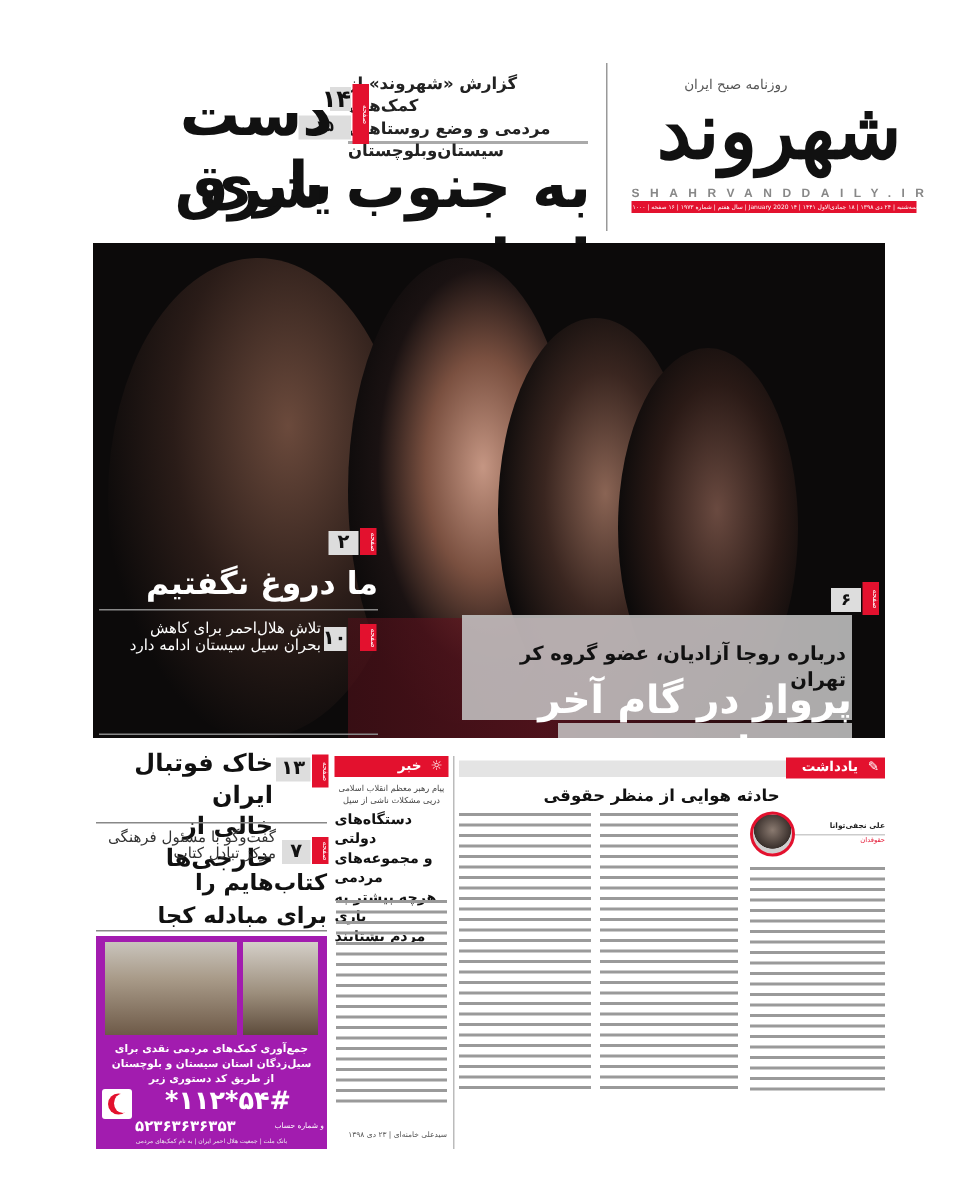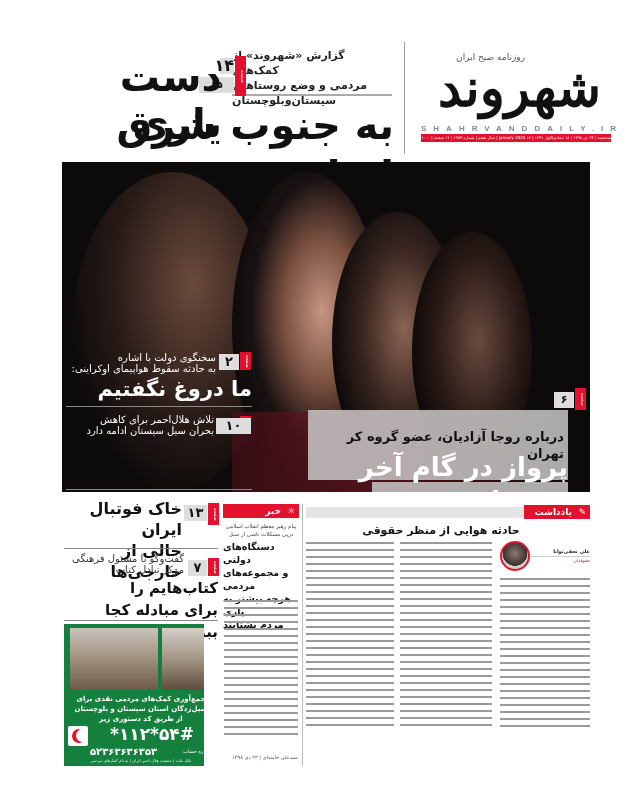--- a/index.html
+++ b/index.html
@@ -22,21 +22,21 @@
 .photo{left:62px;top:162px;width:528px;height:330px;background:#0c0a0a;overflow:hidden}
 .face{position:absolute;border-radius:50%}
 .ov{position:absolute;color:#fff;text-align:right}
 .sub6{background:rgba(200,200,200,.85);color:#111;font-size:13px;font-weight:bold;padding:18px 4px;line-height:17px;display:inline-block}
 .rule{position:absolute;height:1px;background:#888}
 
 .hr{position:absolute;height:1px;background:#888}
 .colhead{position:absolute;height:14px;background:#e3112e;color:#fff;font-size:9px;font-weight:bold;line-height:14px;padding-right:18px}
 .bodytext{position:absolute;overflow:hidden}
 .bodytext i{display:block;height:1.5px;background:#9a9a9a;margin:0 0 5.5px 0}
-.ad{left:64px;top:624px;width:140px;height:142px;background:#15803d;overflow:hidden}
+.ad{left:64px;top:624px;width:154px;height:142px;background:#a21caf;overflow:hidden}
 </style>
 </head>
 <body>
 
 <div class="abs vline"></div>
 <div class="abs logo">
   <span class="tag">روزنامه صبح ایران</span>
   <span class="name">شهروند</span>
 </div>
 <div class="abs site">SHAHRVANDDAILY.IR</div>
@@ -57,29 +57,25 @@
 
 <div class="abs photo">
   <div class="face" style="left:10px;top:10px;width:200px;height:320px;background:radial-gradient(ellipse at 60% 35%,#6b4a3c 0%,#2a1c18 45%,#0c0a0a 75%)"></div>
   <div class="face" style="left:170px;top:10px;width:150px;height:310px;background:radial-gradient(ellipse at 60% 45%,#c59683 0%,#7a5040 30%,#1a1212 55%,#0c0a0a 75%)"></div>
   <div class="face" style="left:270px;top:50px;width:130px;height:260px;background:radial-gradient(ellipse at 55% 45%,#8a6454 0%,#3a2620 40%,#0c0a0a 72%)"></div>
   <div class="face" style="left:350px;top:70px;width:120px;height:240px;background:radial-gradient(ellipse at 55% 45%,#6a4a40 0%,#2a1a16 45%,#0c0a0a 72%)"></div>
   <div class="abs" style="left:170px;top:250px;width:330px;height:80px;background:linear-gradient(90deg,#4a1018 0%,#6a1522 40%,#3a0e14 80%,transparent 100%);opacity:.7"></div>
 
   <div class="pagebadge" style="left:178px;top:190px;height:18px">صفحه</div>
   <div class="pagenum" style="left:157px;top:192px;width:20px">۲</div>
-  <div class="ov" style="left:4px;top:190px;width:150px;font-size:10px;line-height:11px">
-    <div>سخنگوی دولت با اشاره</div>
-    <div>به حادثه سقوط هواپیمای اوکراینی:</div>
-  </div>
   <div class="ov" style="left:4px;top:214px;width:186px;font-size:21px;font-weight:bold;line-height:26px">ما دروغ نگفتیم</div>
   <div class="rule" style="left:4px;top:244px;width:186px"></div>
 
   <div class="pagebadge" style="left:178px;top:254px;height:18px">صفحه</div>
-  <div class="pagenum" style="left:154px;top:256px;width:35px">۱۰</div>
+  <div class="pagenum" style="left:154px;top:256px;width:15px">۱۰</div>
   <div class="ov" style="left:4px;top:252px;width:148px;font-size:10px;line-height:11px">
     <div>تلاش هلال‌احمر برای کاهش</div>
     <div>بحران سیل سیستان ادامه دارد</div>
   </div>
   <div class="rule" style="left:4px;top:327px;width:186px"></div>
 
   <div class="pagebadge" style="right:4px;top:226px;height:22px">صفحه</div>
   <div class="pagenum" style="right:16px;top:230px;width:20px;font-size:11px">۶</div>
   <div class="ov" style="right:22px;top:248px;width:260px">
     <div><span class="sub6">درباره روجا آزادیان، عضو گروه کر تهران</span></div>

